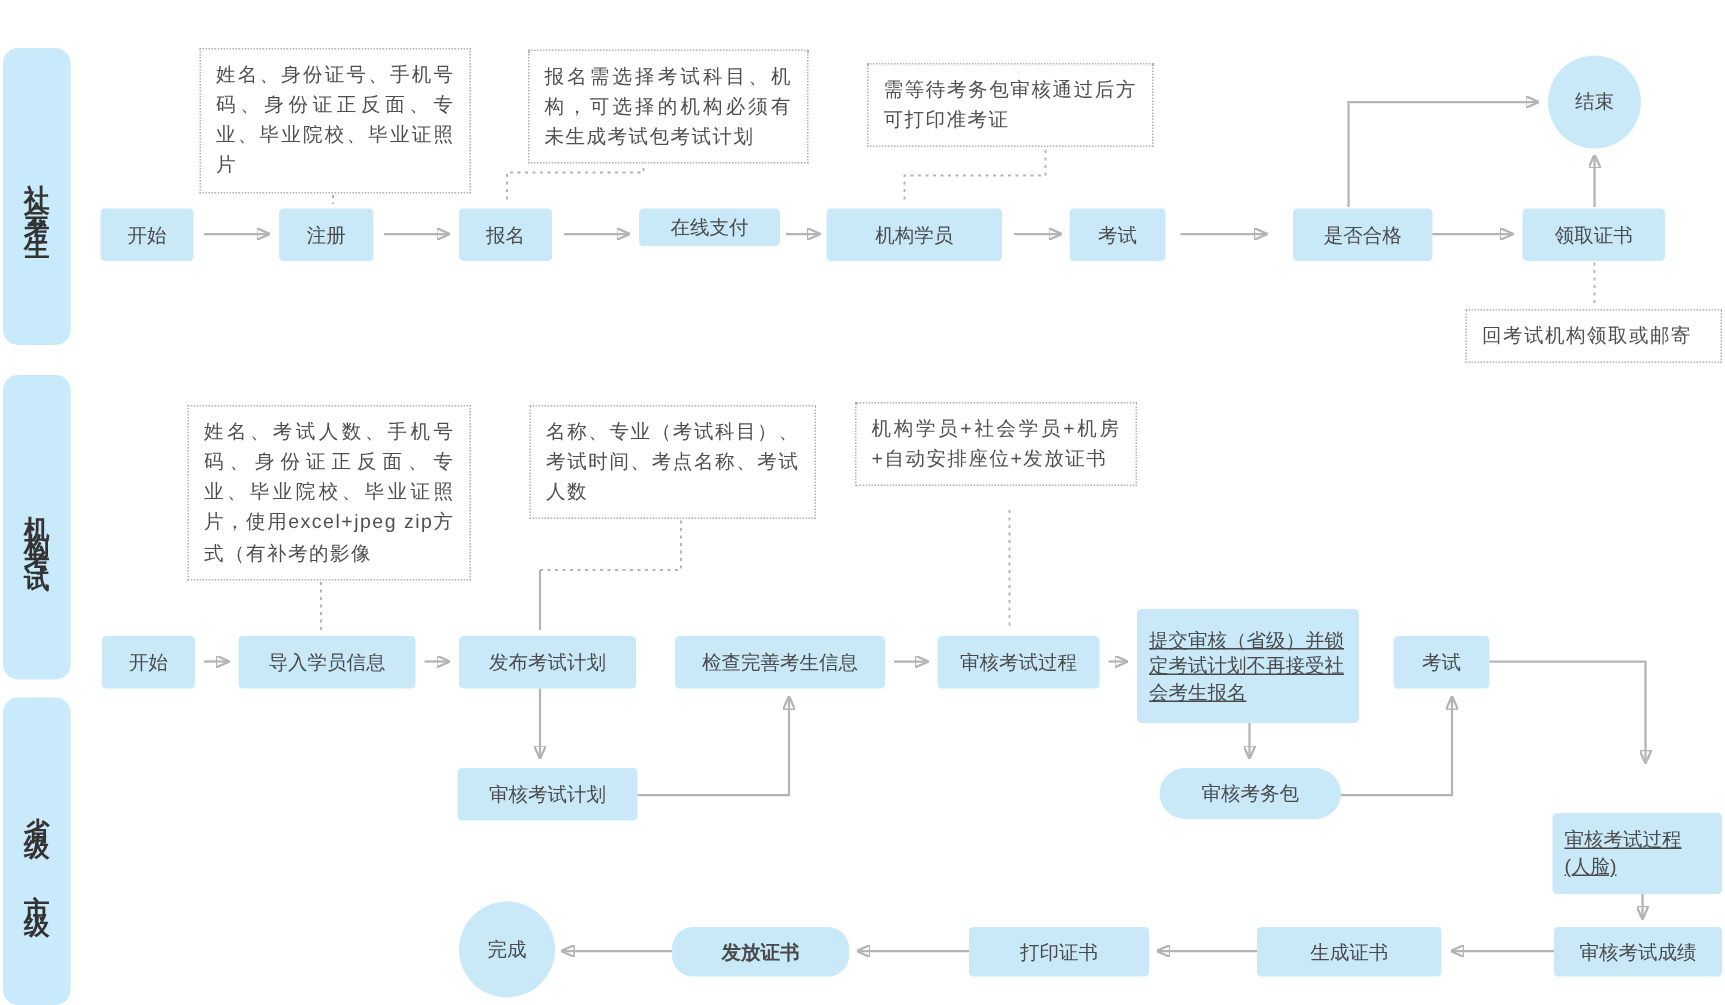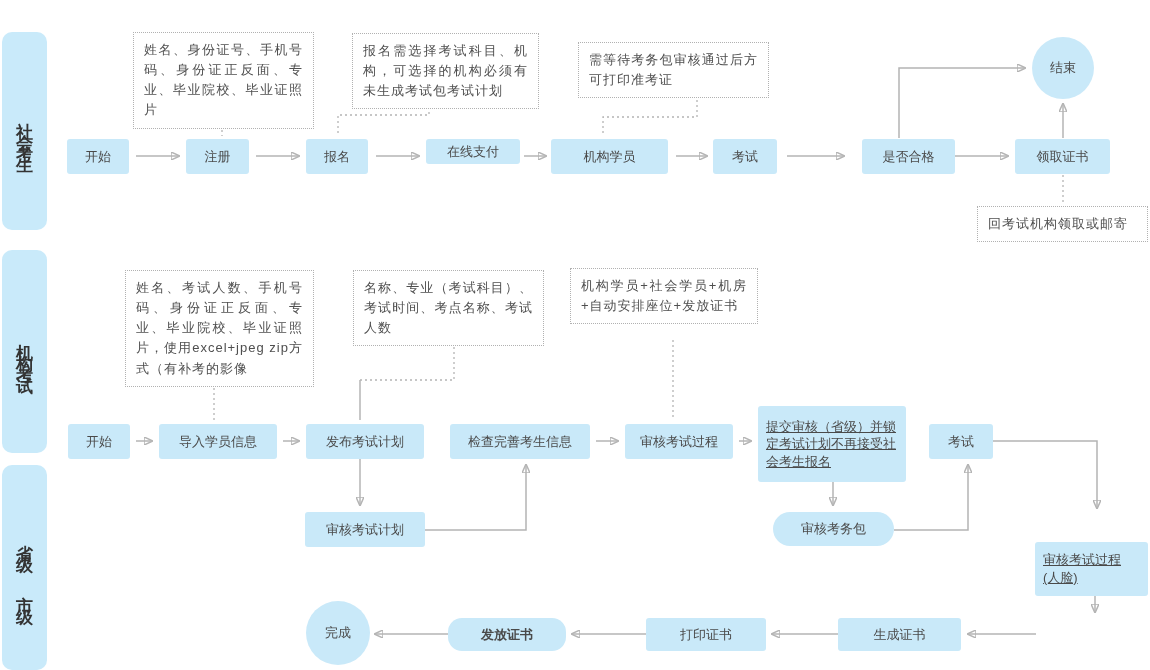--- a/index.html
+++ b/index.html
@@ -109,20 +109,21 @@
 
   <div class="node" style="left:305px;top:512px;width:120px;height:35px;text-align:right;">审核考试计划</div>
   <div class="node" style="left:773px;top:512px;width:121px;height:34px;border-radius:17px;">审核考务包</div>
   <div class="node left pre" style="left:1035px;top:514px;width:113px;height:54px;">审核考试过程
 (人脸)</div>
 
   <div class="node circle" style="left:306px;top:601px;width:64px;height:64px;">完成</div>
   <div class="node bold" style="left:448px;top:618px;width:118px;height:33px;">发放证书</div>
   <div class="node" style="left:646px;top:618px;width:120px;height:33px;">打印证书</div>
   <div class="node" style="left:838px;top:618px;width:123px;height:33px;">生成证书</div>
+  <div class="node" style="left:1036px;top:618px;width:112px;height:33px;">审核考试成绩</div>
 
   <div class="note" style="left:133px;top:32px;width:181px;">姓名、身份证号、手机号码、身份证正反面、专业、毕业院校、毕业证照片</div>
   <div class="note" style="left:352px;top:33px;width:187px;">报名需选择考试科目、机构，可选择的机构必须有未生成考试包考试计划</div>
   <div class="note" style="left:578px;top:42px;width:191px;">需等待考务包审核通过后方可打印准考证</div>
   <div class="note" style="left:125px;top:270px;width:189px;">姓名、考试人数、手机号码、身份证正反面、专业、毕业院校、毕业证照片，使用excel+jpeg zip方式（有补考的影像</div>
   <div class="note" style="left:353px;top:270px;width:191px;">名称、专业（考试科目）、考试时间、考点名称、考试人数</div>
   <div class="note" style="left:570px;top:268px;width:188px;">机构学员+社会学员+机房+自动安排座位+发放证书</div>
   <div class="note" style="left:977px;top:206px;width:171px;">回考试机构领取或邮寄</div>
 
 </div>

